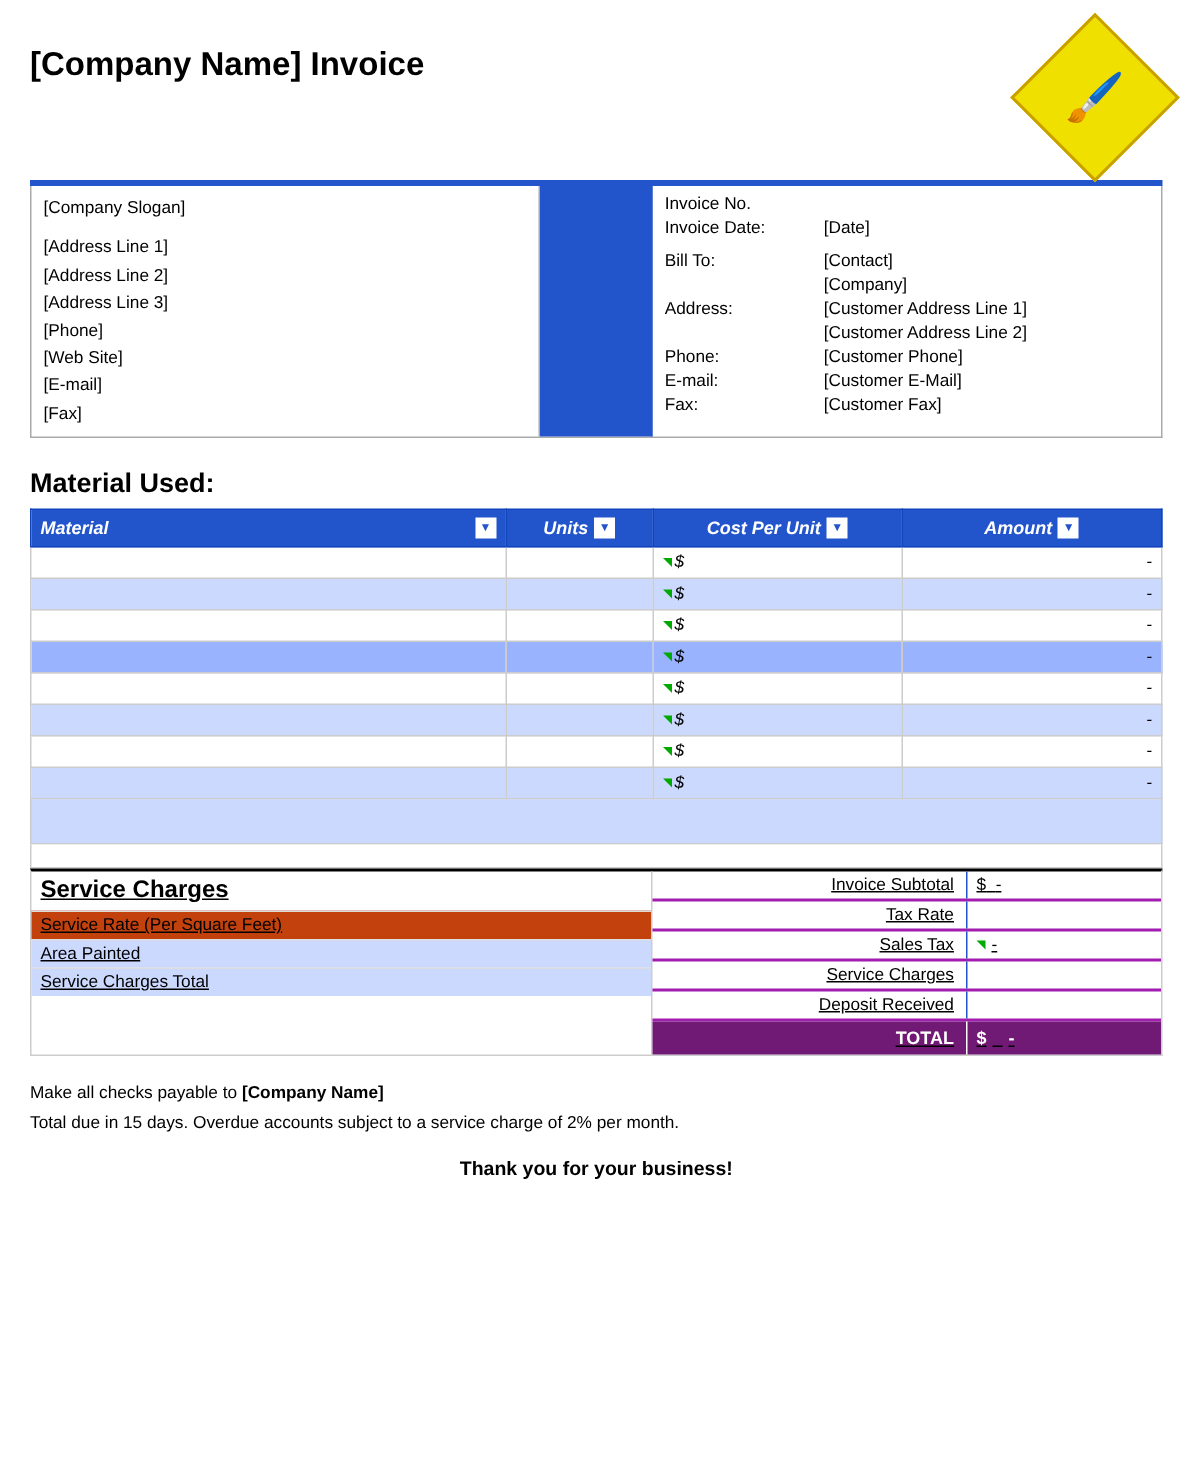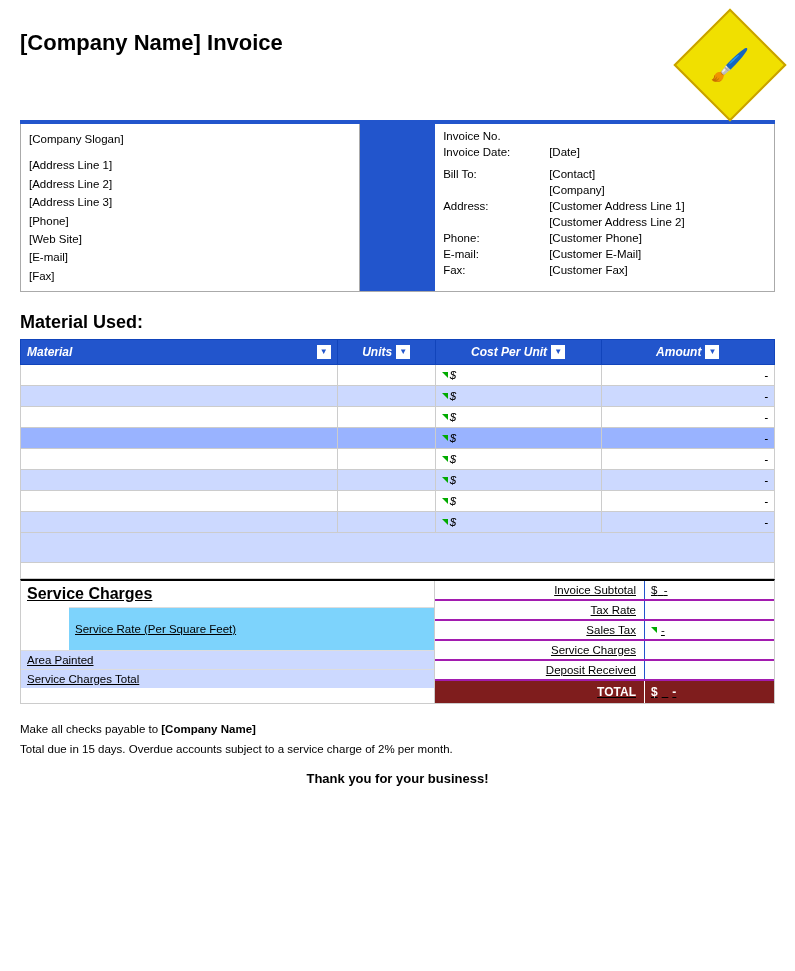--- a/index.html
+++ b/index.html
@@ -178,25 +178,24 @@
       width: 55%;
       border-right: 1px solid #ccc;
       padding: 0;
     }
     .service-title-row {
       padding: 4px 6px;
       font-size: 16px;
       font-weight: bold;
     }
     .service-data-row {
-      padding: 15px 6px;
+      padding: 3px 6px;
       font-size: 11.5px;
       border-top: 1px solid #ddd;
-      background: #7dd3fc;
-      margin-left: 48px;
+      background: #c2410c;
     }
     .service-data-row2 {
       padding: 3px 6px;
       font-size: 11.5px;
       border-top: 1px solid #ddd;
       background: #ccd9ff;
     }
     .service-data-row3 {
       padding: 3px 6px;
       font-size: 11.5px;
@@ -218,21 +217,21 @@
       font-size: 11.5px;
     }
     .charge-value {
       width: 130px;
       padding: 3px 6px;
       font-size: 11.5px;
       border-left: 1px solid #2255cc;
     }
     .total-row {
       display: flex;
-      background: #7f1d1d;
+      background: #701a75;
       color: #fff;
     }
     .total-label {
       flex: 1;
       text-align: right;
       padding: 4px 8px;
       font-size: 12px;
       font-weight: bold;
     }
     .total-value {

